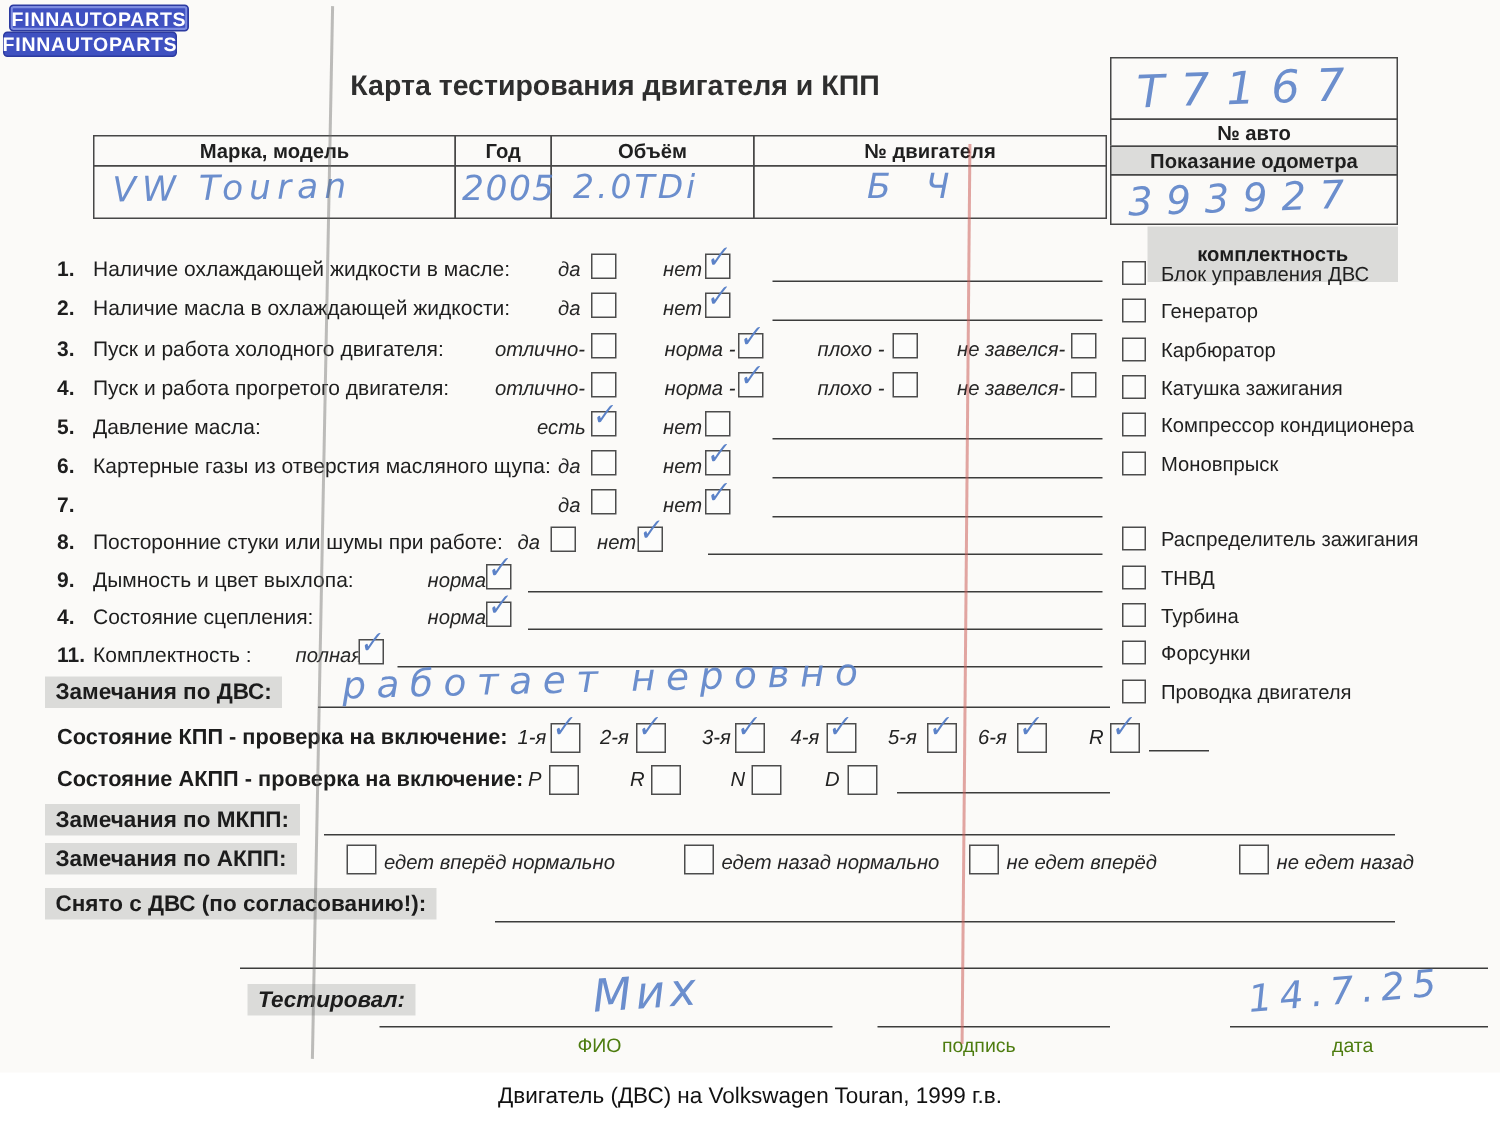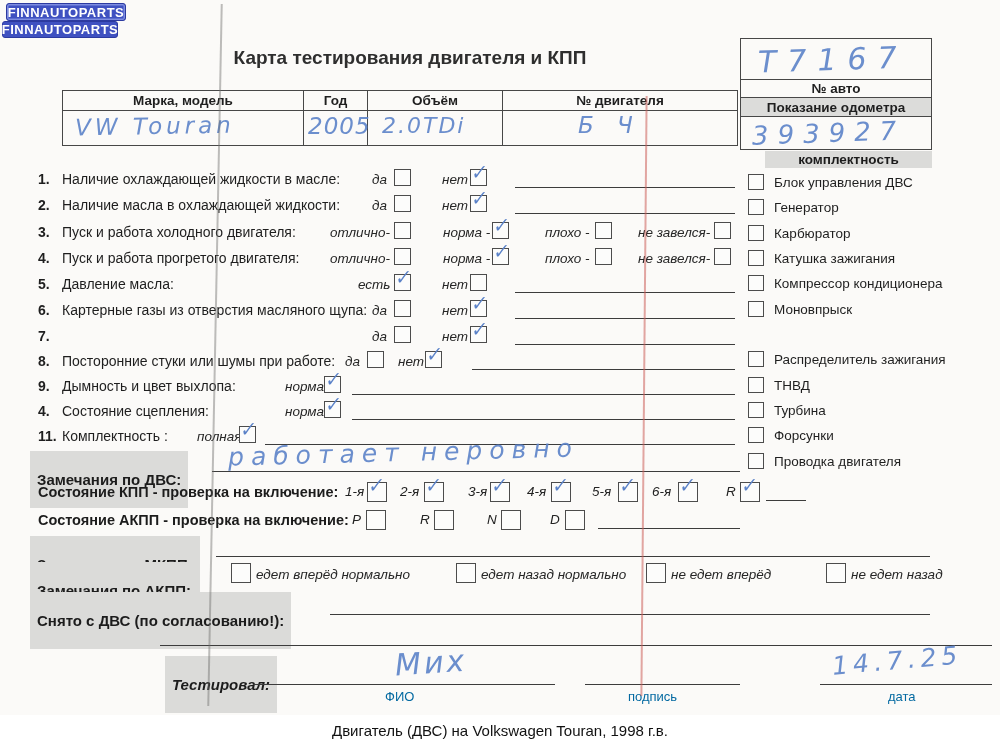--- a/index.html
+++ b/index.html
@@ -19,21 +19,21 @@
   .badge-bottom{left:2px;top:21px;width:114px;height:15px;}
 
   .title{position:absolute;left:190px;top:47px;width:440px;text-align:center;
          font-size:19px;font-weight:bold;color:#2e2e2e;}
 
   .cellb{position:absolute;border:1.4px solid #474747;box-sizing:border-box;background:transparent;}
   .hdr{display:flex;align-items:center;justify-content:center;font-size:13.5px;font-weight:bold;color:#1f1f1f;}
   .shade{background:#dcdcda;}
 
   .sh{position:absolute;background:#dbdbd9;color:#1c1c1c;font-weight:bold;font-size:15px;
-      padding:20px 7px;white-space:nowrap;text-align:right;}
+      padding:2px 7px;white-space:nowrap;text-align:right;}
   .ln{position:absolute;border-bottom:1.4px solid #3c3c3c;height:0;}
 
   .cb{position:absolute;width:17px;height:17px;border:1.5px solid #4c4c4c;background:#fcfcfb;
       box-sizing:border-box;}
   .cb .mk{position:absolute;left:-1px;top:-7px;font-size:19px;line-height:19px;font-style:italic;
           color:#5b82c8;transform:rotate(-8deg);}
   .cb20{width:20px;height:20px;}
 
   .q-row{position:absolute;left:38px;width:705px;height:22px;font-size:14px;color:#1e1e1e;}
   .q-num{position:absolute;left:0;top:0;font-weight:bold;}
@@ -44,21 +44,21 @@
   .chk-item{position:absolute;left:748px;width:245px;height:20px;}
   .chk-item .cb{left:0;top:0;width:16px;height:16px;}
   .chk-label{position:absolute;left:26px;top:1px;font-size:13.5px;color:#1f1f1f;white-space:nowrap;}
 
   .row-label{position:absolute;font-size:14.5px;font-weight:bold;color:#1c1c1c;white-space:nowrap;}
   .gear-label{position:absolute;top:2px;font-style:italic;font-size:13.5px;}
 
   .hw{position:absolute;font-family:"DejaVu Sans",sans-serif;font-style:italic;
       color:rgba(91,130,200,.9);white-space:nowrap;}
 
-  .sig-caption{position:absolute;font-size:13px;color:#0369a1;}
+  .sig-caption{position:absolute;font-size:13px;color:#4d7c0f;}
   .caption{position:absolute;left:0;top:722px;width:1000px;text-align:center;font-size:15px;color:#111;}
 </style>
 </head>
 <body>
 
 <div class="page">
   <div class="scan">
 
     <div class="badge badge-top">FINNAUTOPARTS</div>
     <div class="badge badge-bottom">FINNAUTOPARTS</div>
@@ -78,21 +78,21 @@
     <div class="cellb hdr" style="left:502px;top:90px;width:236px;height:21px;">№ двигателя</div>
     <div class="cellb" style="left:62px;top:110px;width:242px;height:36px;"></div>
     <div class="cellb" style="left:303px;top:110px;width:65px;height:36px;"></div>
     <div class="cellb" style="left:367px;top:110px;width:136px;height:36px;"></div>
     <div class="cellb" style="left:502px;top:110px;width:236px;height:36px;"></div>
     <div class="hw" style="left:75px;top:113px;font-size:23px;letter-spacing:4px;transform:rotate(-1deg);">VW Touran</div>
     <div class="hw" style="left:308px;top:113px;font-size:23px;letter-spacing:1px;">2005</div>
     <div class="hw" style="left:382px;top:113px;font-size:22px;letter-spacing:2px;">2.0TDi</div>
     <div class="hw" style="left:578px;top:112px;font-size:23px;letter-spacing:8px;">Б Ч</div>
 
-    <div class="sh hdr" style="left:765px;top:151px;width:155px;text-align:center;font-size:13.5px;padding:1px 6px;">комплектность</div>
+    <div class="sh hdr" style="left:765px;top:151px;width:155px;text-align:center;font-size:13.5px;padding:11px 6px;">комплектность</div>
 
     <div class="chk-item" style="top:174px;">
       <span class="cb"></span>
       <span class="chk-label">Блок управления ДВС</span>
     </div>
     <div class="chk-item" style="top:199px;">
       <span class="cb"></span>
       <span class="chk-label">Генератор</span>
     </div>
     <div class="chk-item" style="top:225px;">
@@ -378,14 +378,14 @@
     <div class="sig-caption" style="left:385px;top:689px;">ФИО</div>
     <div class="sig-caption" style="left:628px;top:689px;">подпись</div>
     <div class="sig-caption" style="left:888px;top:689px;">дата</div>
     <div class="hw" style="left:395px;top:645px;font-size:30px;letter-spacing:3px;transform:rotate(-4deg);">Мих</div>
     <div class="hw" style="left:832px;top:646px;font-size:25px;letter-spacing:5px;transform:rotate(-5deg);">14.7.25</div>
 
     <div class="fold-gray"></div>
     <div class="fold-red"></div>
   </div>
 
-  <div class="caption">Двигатель (ДВС) на Volkswagen Touran, 1998 г.в.</div>
+  <div class="caption">Двигатель (ДВС) на Volkswagen Touran, 1999 г.в.</div>
 </div>
 
 </body></html>

